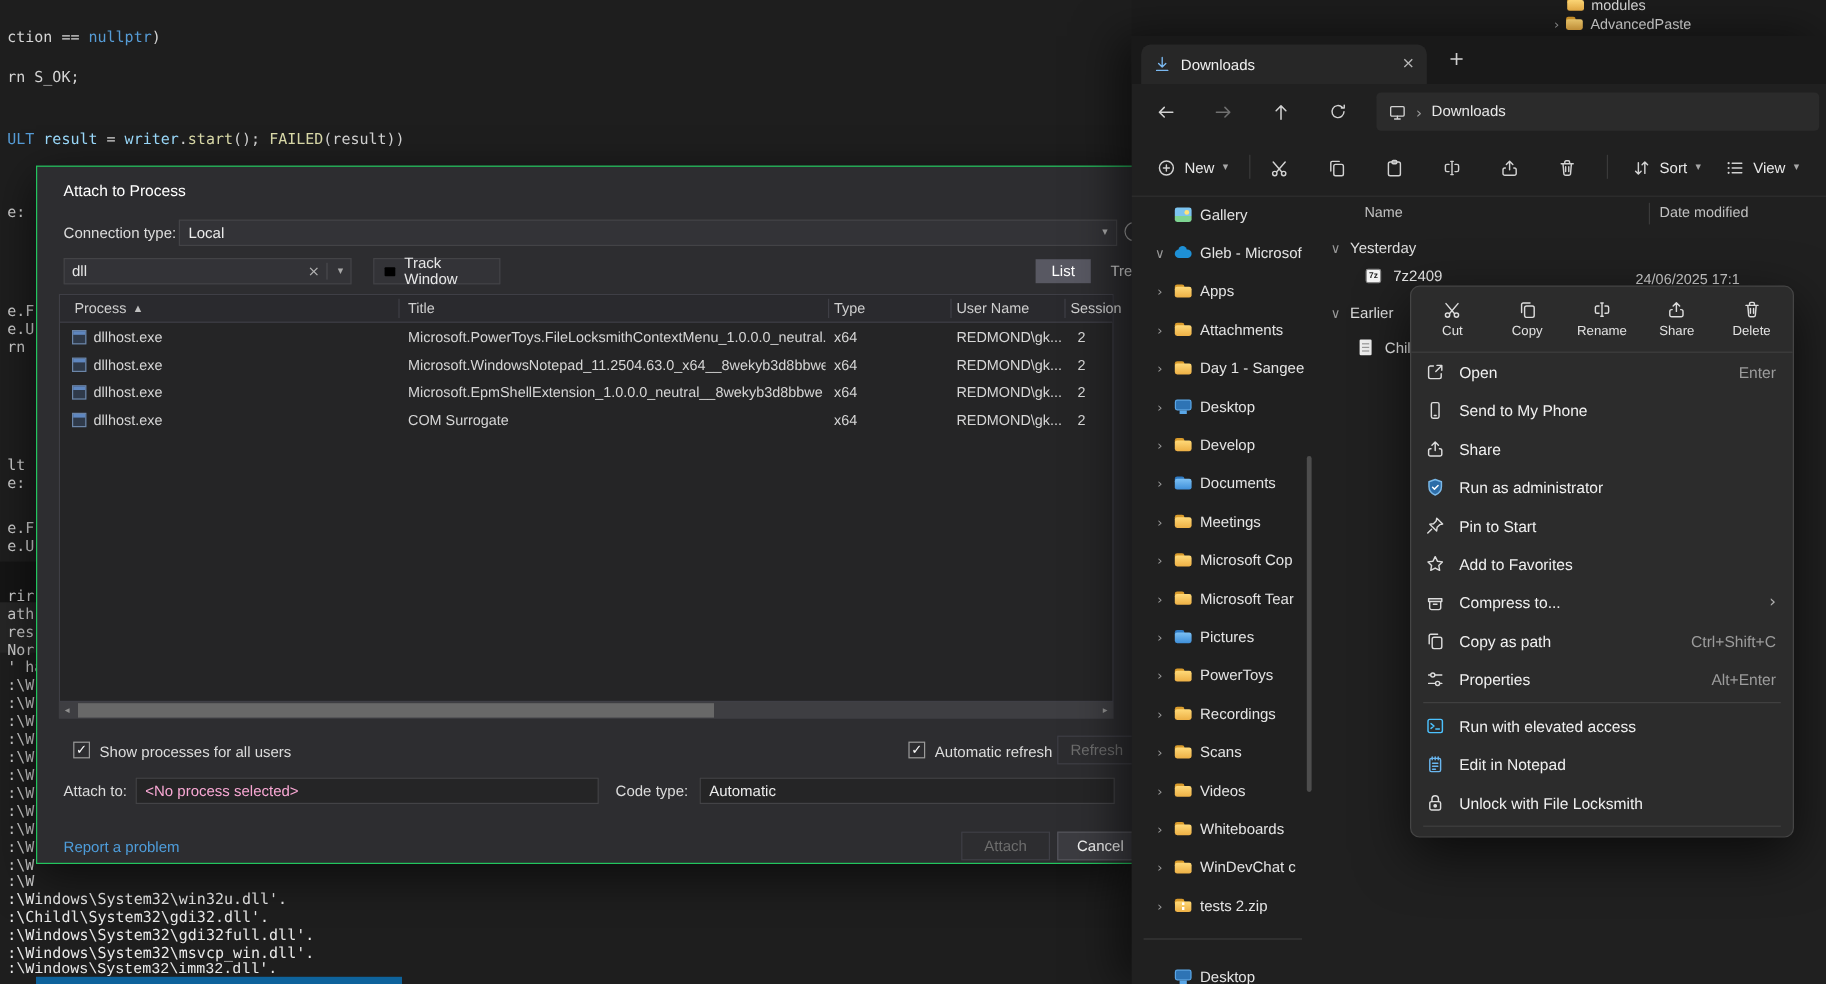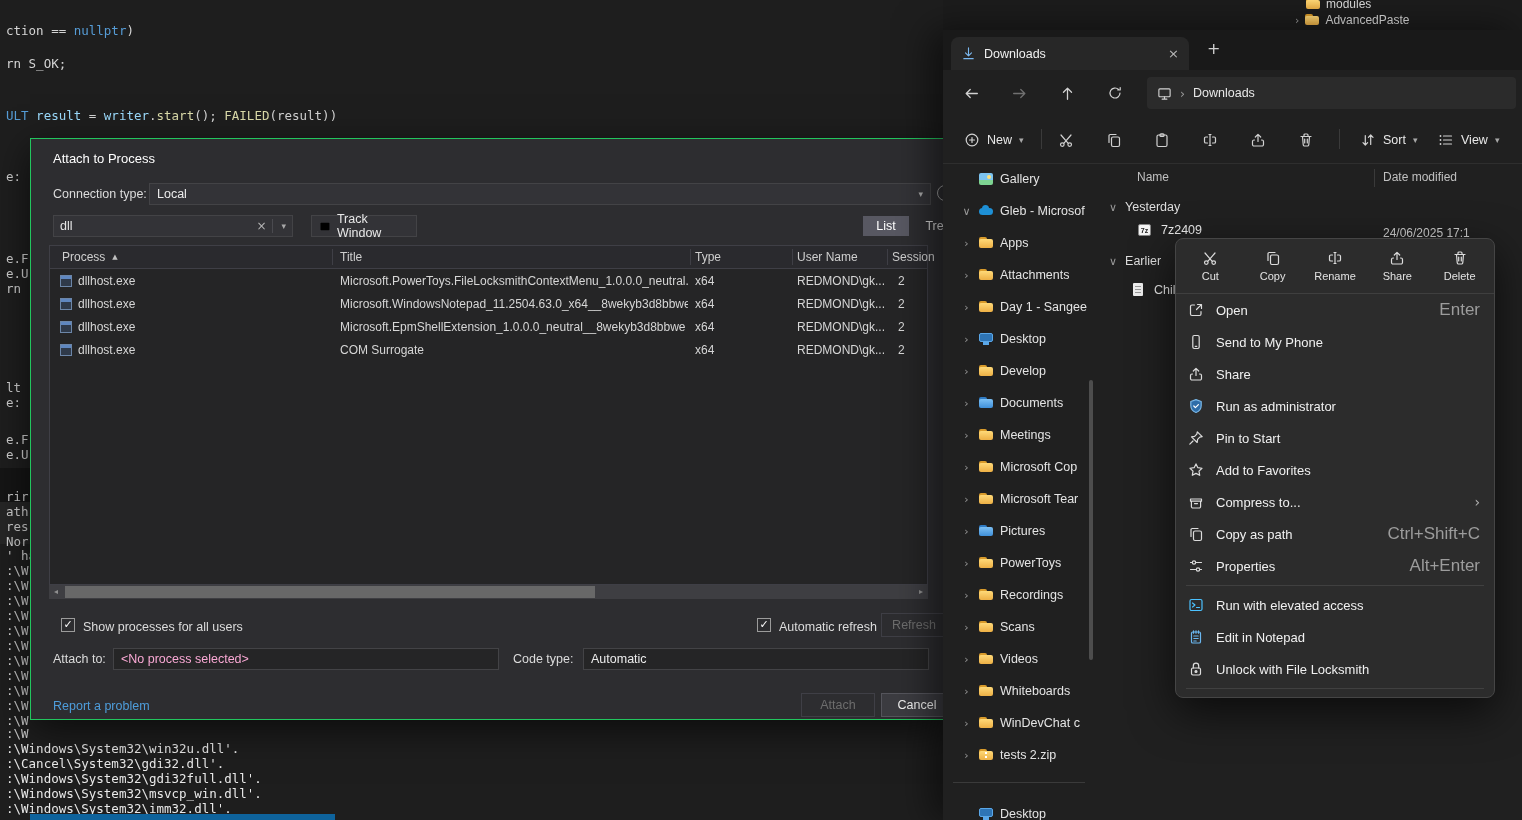--- a/index.html
+++ b/index.html
@@ -167,21 +167,21 @@
   .cmenu{position:absolute;left:1175px;top:238px;width:320px;background:#2c2c2c;
         border:1px solid #454545;border-radius:8px;box-shadow:0 14px 44px rgba(0,0,0,.65);
         box-sizing:border-box;padding-bottom:5px;color:#f0f0f0;font-size:13px;overflow:hidden;}
   .cmenu svg{stroke:#dcdcdc;fill:none;stroke-width:1.2;stroke-linecap:round;stroke-linejoin:round;}
   .cmenu-icons{display:flex;justify-content:space-evenly;align-items:center;height:54px;
         border-bottom:1px solid #3f3f3f;}
   .ci{display:flex;flex-direction:column;align-items:center;gap:4px;font-size:11px;
         color:#e2e2e2;width:56px;}
   .mi{display:flex;align-items:center;height:32px;padding:0 14px 0 12px;gap:12px;}
   .mi .lbl{white-space:nowrap;}
-  .mi .sc{margin-left:auto;color:#9c9c9c;font-size:17px;}
+  .mi .sc{margin-left:auto;color:#9c9c9c;font-size:13px;}
   .mi .sub{margin-left:auto;color:#b0b0b0;font-size:14px;}
   .msep{height:1px;background:#404040;margin:3px 10px;}
 </style>
 </head>
 <body>
 
 <div class="stage">
 
   <div class="band band-a"></div>
   <div class="band band-b"></div>
@@ -212,24 +212,24 @@
       <div class="code-frag" style="top: 653px;">:\W</div>
       <div class="code-frag" style="top: 668px;">:\W</div>
       <div class="code-frag" style="top: 683px;">:\W</div>
       <div class="code-frag" style="top: 698px;">:\W</div>
       <div class="code-frag" style="top: 713px;">:\W</div>
       <div class="code-frag" style="top: 726px;">:\W</div>
     </div>
   <div class="frag-host">
 
   <div class="code-frag out-line" style="top: 741px;">:\Windows\System32\win32u.dll'.</div>
-      <div class="code-frag out-line" style="top: 756px;">:\Cancel\System32\gdi32.dll'.</div>
+      <div class="code-frag out-line" style="top: 756px;">:\Childl\System32\gdi32.dll'.</div>
       <div class="code-frag out-line" style="top: 771px;">:\Windows\System32\gdi32full.dll'.</div>
       <div class="code-frag out-line" style="top: 786px;">:\Windows\System32\msvcp_win.dll'.</div>
-      <div class="code-frag out-line" style="top: 801px;">:\Windows\System32\imm32.dll'.</div>
+      <div class="code-frag out-line" style="top: 801px; font-family: Liberation Mono, monospace;">:\Windows\System32\imm32.dll'.</div>
     </div>
   <div class="sel-bar"></div>
 
   <div class="dlg">
     <div class="dlg-title">Attach to Process</div>
 
     <div class="dlg-label conn-label">Connection type:</div>
     <div class="combo conn-combo">
       <span>Local</span>
       <span class="arr g g-down"></span>
@@ -555,21 +555,21 @@
     <span class="col-sep"></span>
 
     <div class="group-row" style="left:166px;top:170px">
       <span class="exp g g-chevd"></span>
       <span>Yesterday</span>
     </div>
     <div class="file-row" style="left:194px;top:192px">
       <span class="ic ic-7z"></span>
       <span>7z2409</span>
     </div>
-    <span class="file-date" style="left:440px;top:196px">24/06/2025 17:1</span>
+    <span class="file-date" style="left:420px;top:196px">24/06/2025 17:1</span>
 
     <div class="group-row" style="left:166px;top:224px">
       <span class="exp g g-chevd"></span>
       <span>Earlier</span>
     </div>
     <div class="file-row" style="left:187px;top:252px">
       <span class="ic ic-docfile"></span>
       <span>Childl</span>
     </div>
   </div>

